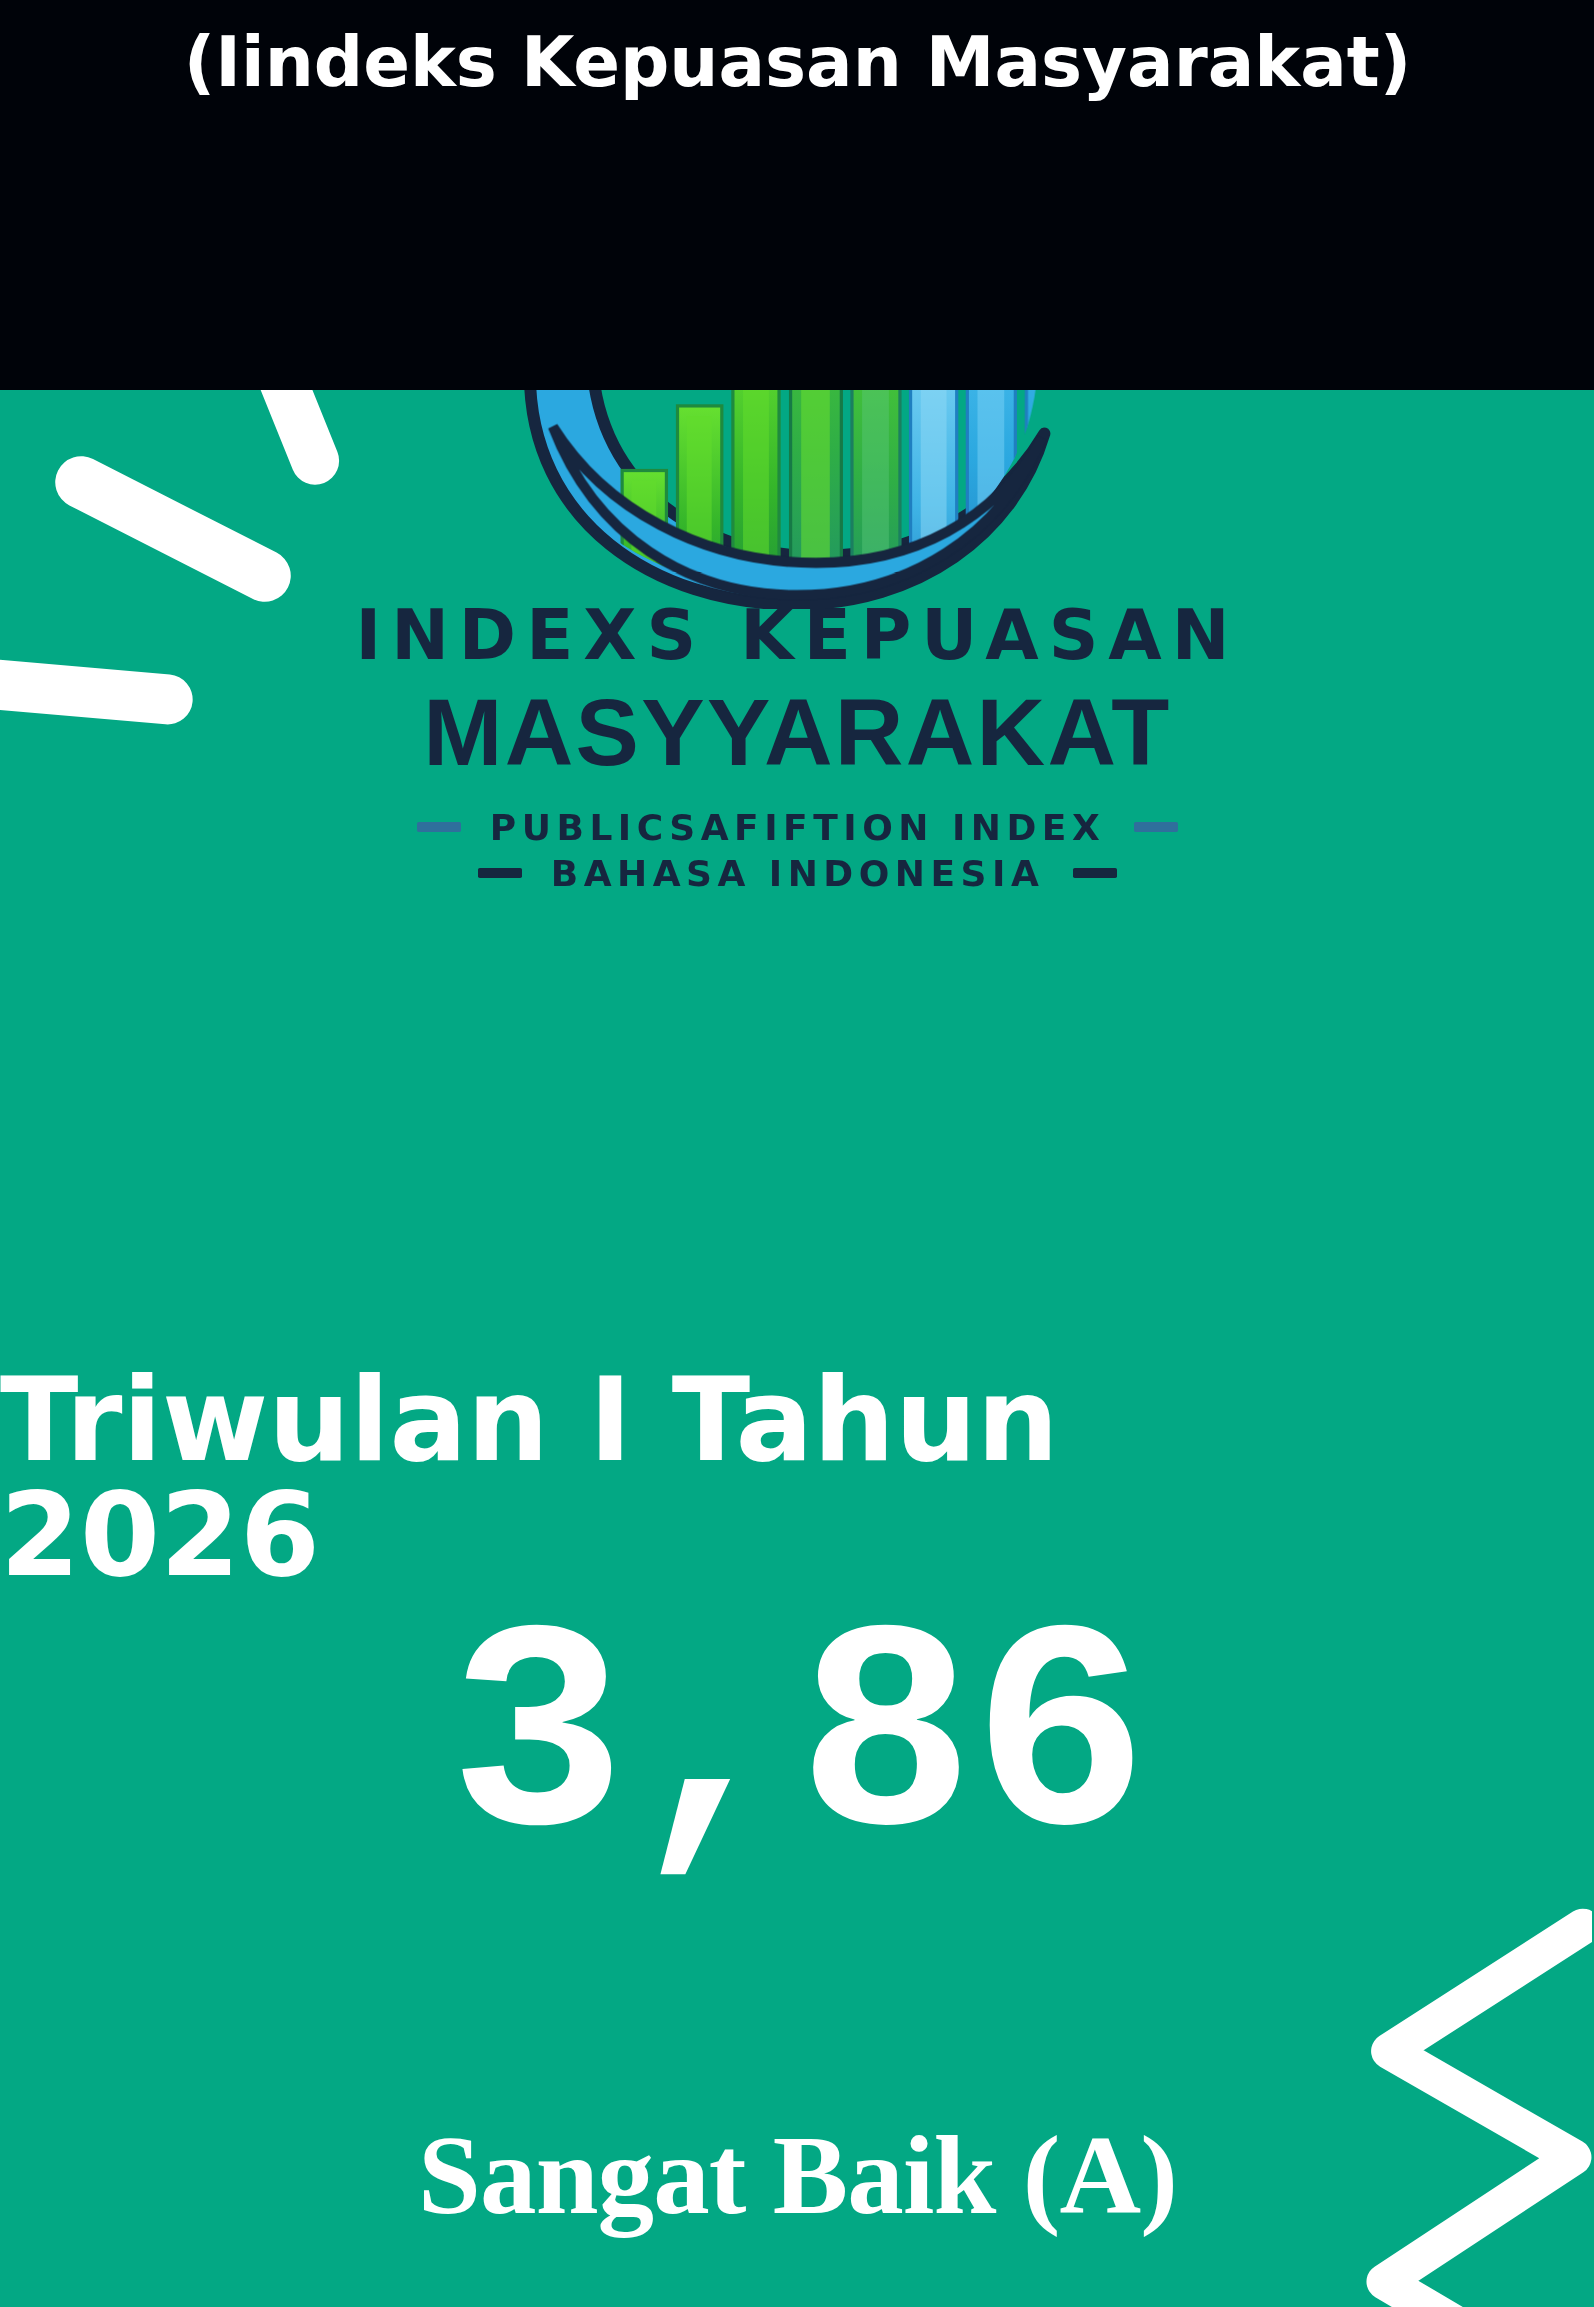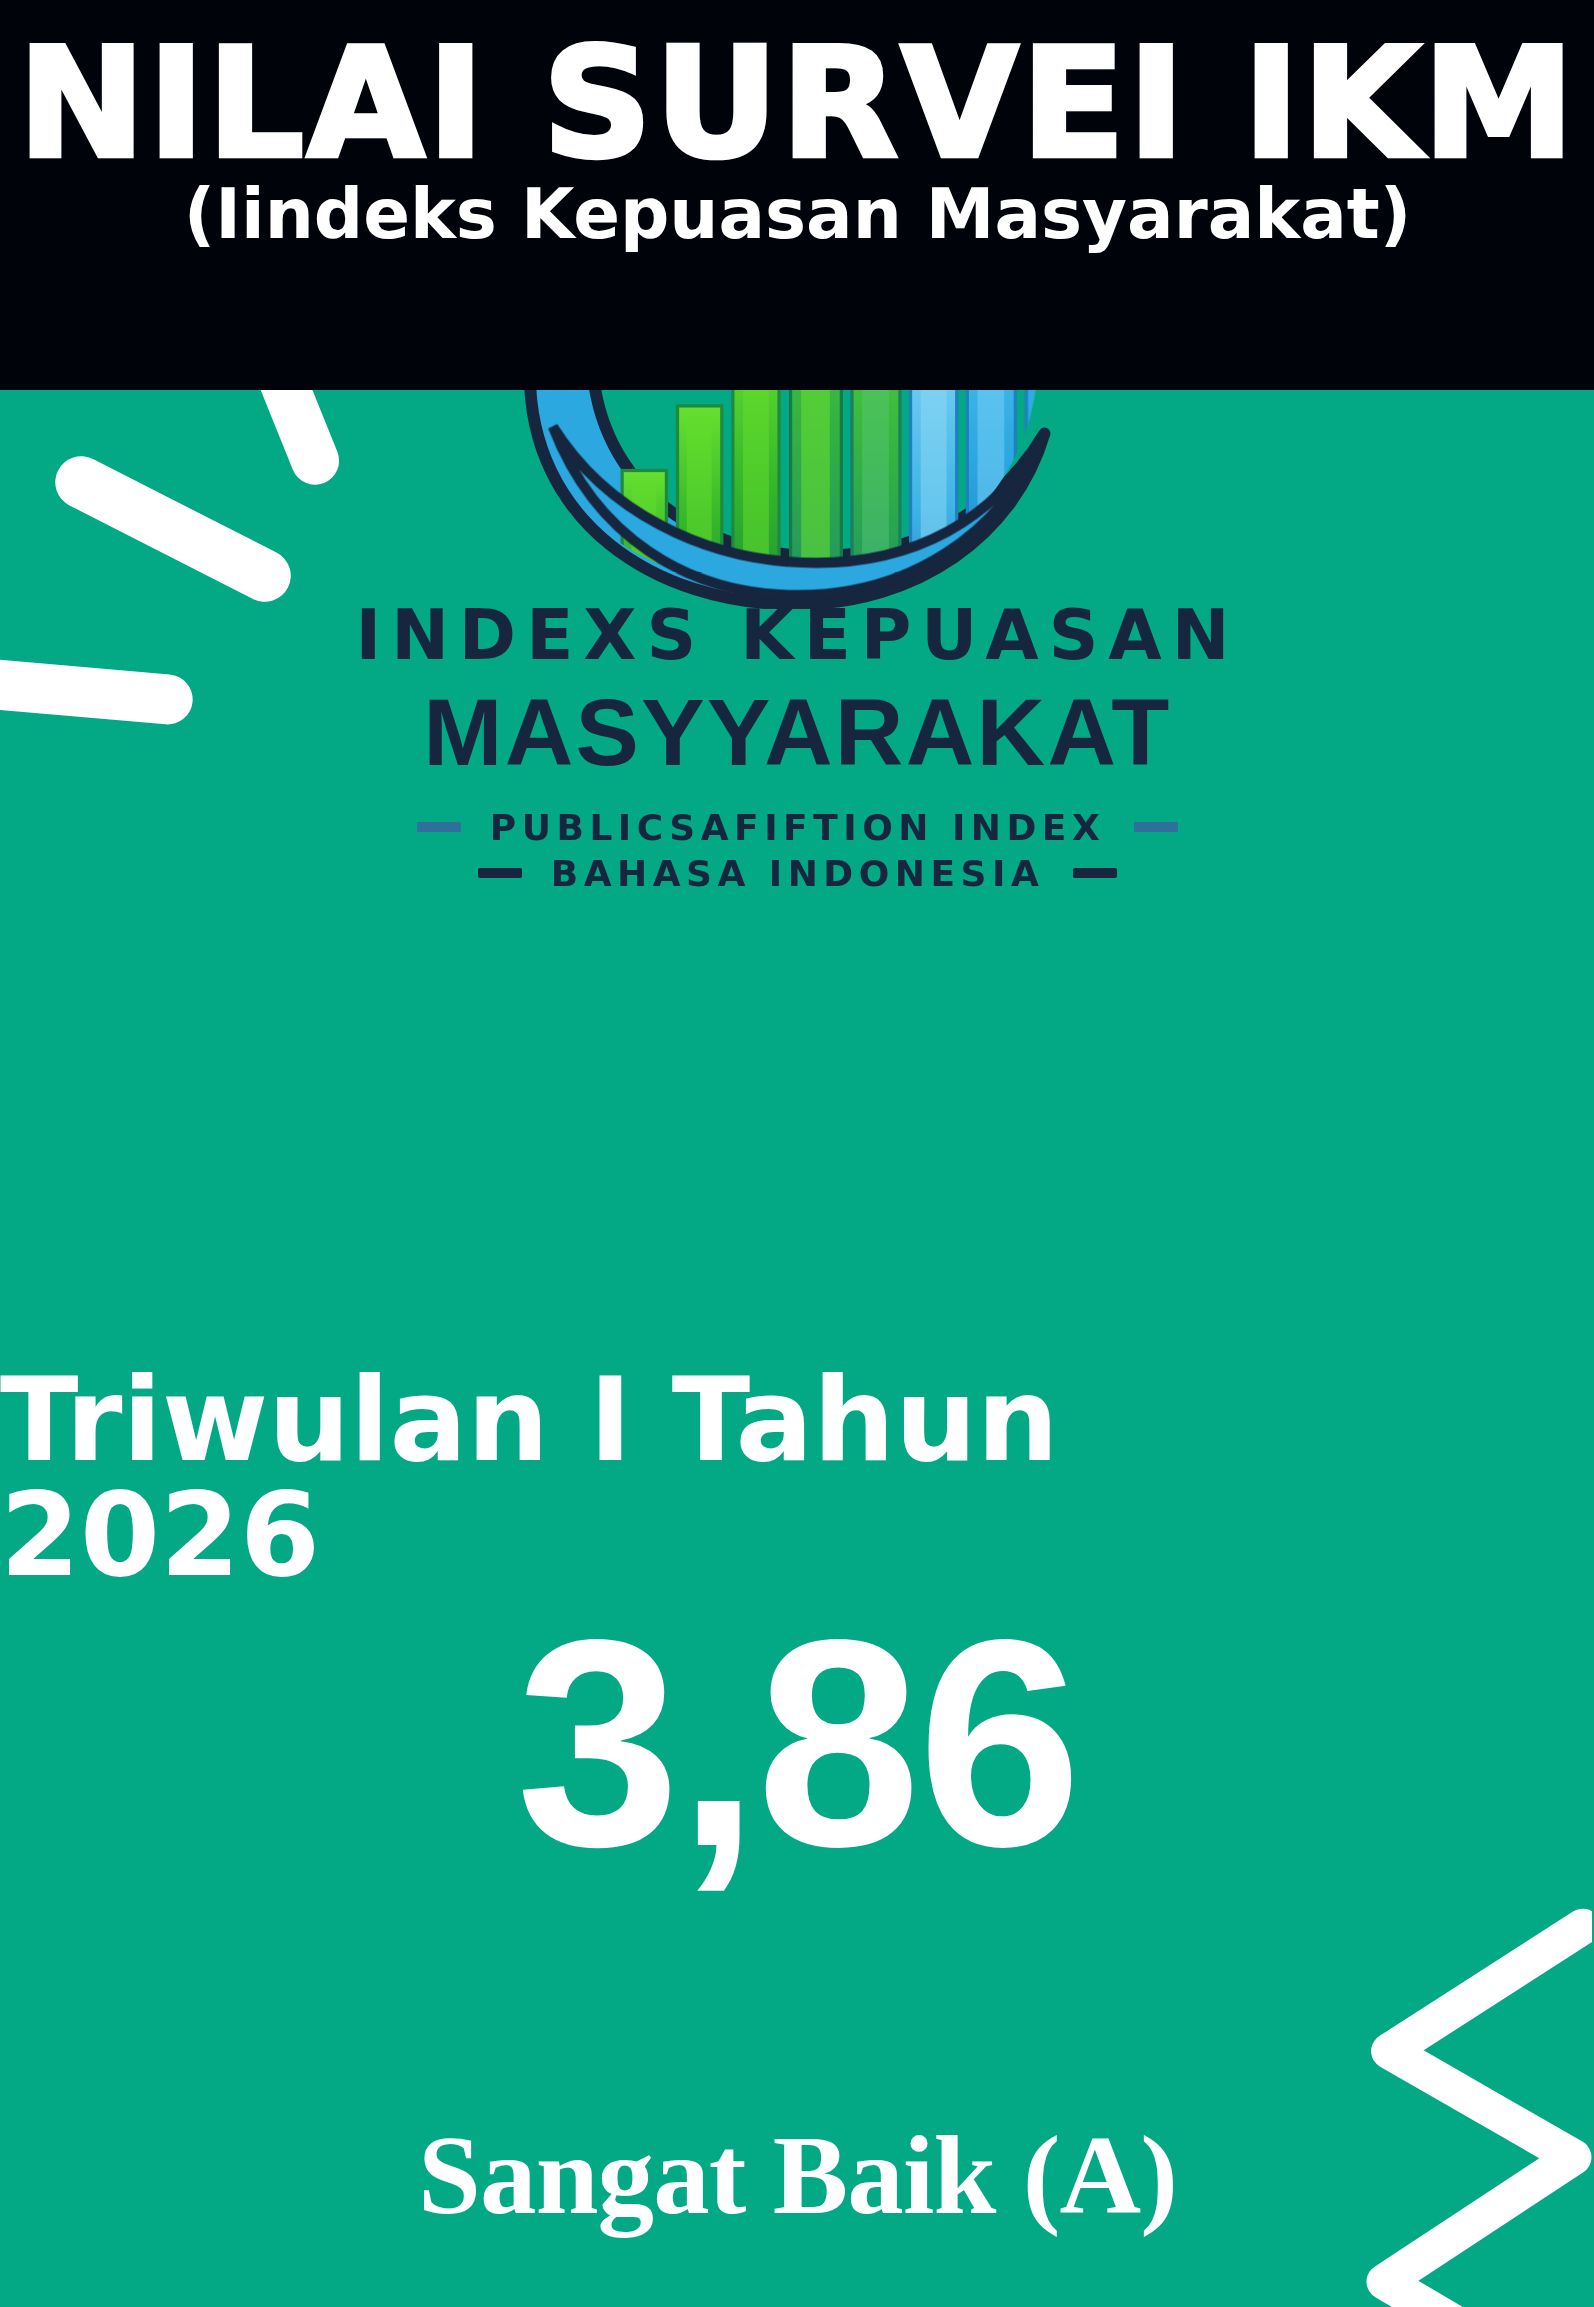--- a/index.html
+++ b/index.html
@@ -152,21 +152,21 @@
     font-family:"DejaVu Sans", sans-serif;
     line-height:1;
     z-index:4;
   }
   .score{
     position:absolute; left:0; top:1596px;
     width:1595px; text-align:center;
     color:#ffffff;
     font-size:295px;
     font-weight:900;
-    font-family:Liberation Sans, sans-serif;
+    font-family:Liberation Mono, monospace;
     line-height:1;
     letter-spacing:-2.8px;
     z-index:4;
   }
   .grade{
     position:absolute; left:0; top:2118px;
     width:1595px; text-align:center;
     color:#ffffff;
     font-size:113px;
     font-weight:900;
@@ -175,21 +175,20 @@
     letter-spacing:-0.9px;
     z-index:4;
   }
 </style>
 </head>
 <body>
 
 <div id="poster">
 
   <div class="header-band">
-    <div class="header-title">NILAI SURVEI IKM</div>
     <div class="header-sub">(Iindeks Kepuasan Masyarakat)</div>
   </div>
 
   <div class="green-body">
 
     <div class="burst b1"></div>
     <div class="burst b2"></div>
     <div class="burst b3"></div>
 
     <svg class="zigzag" viewBox="0 0 620 1180">

